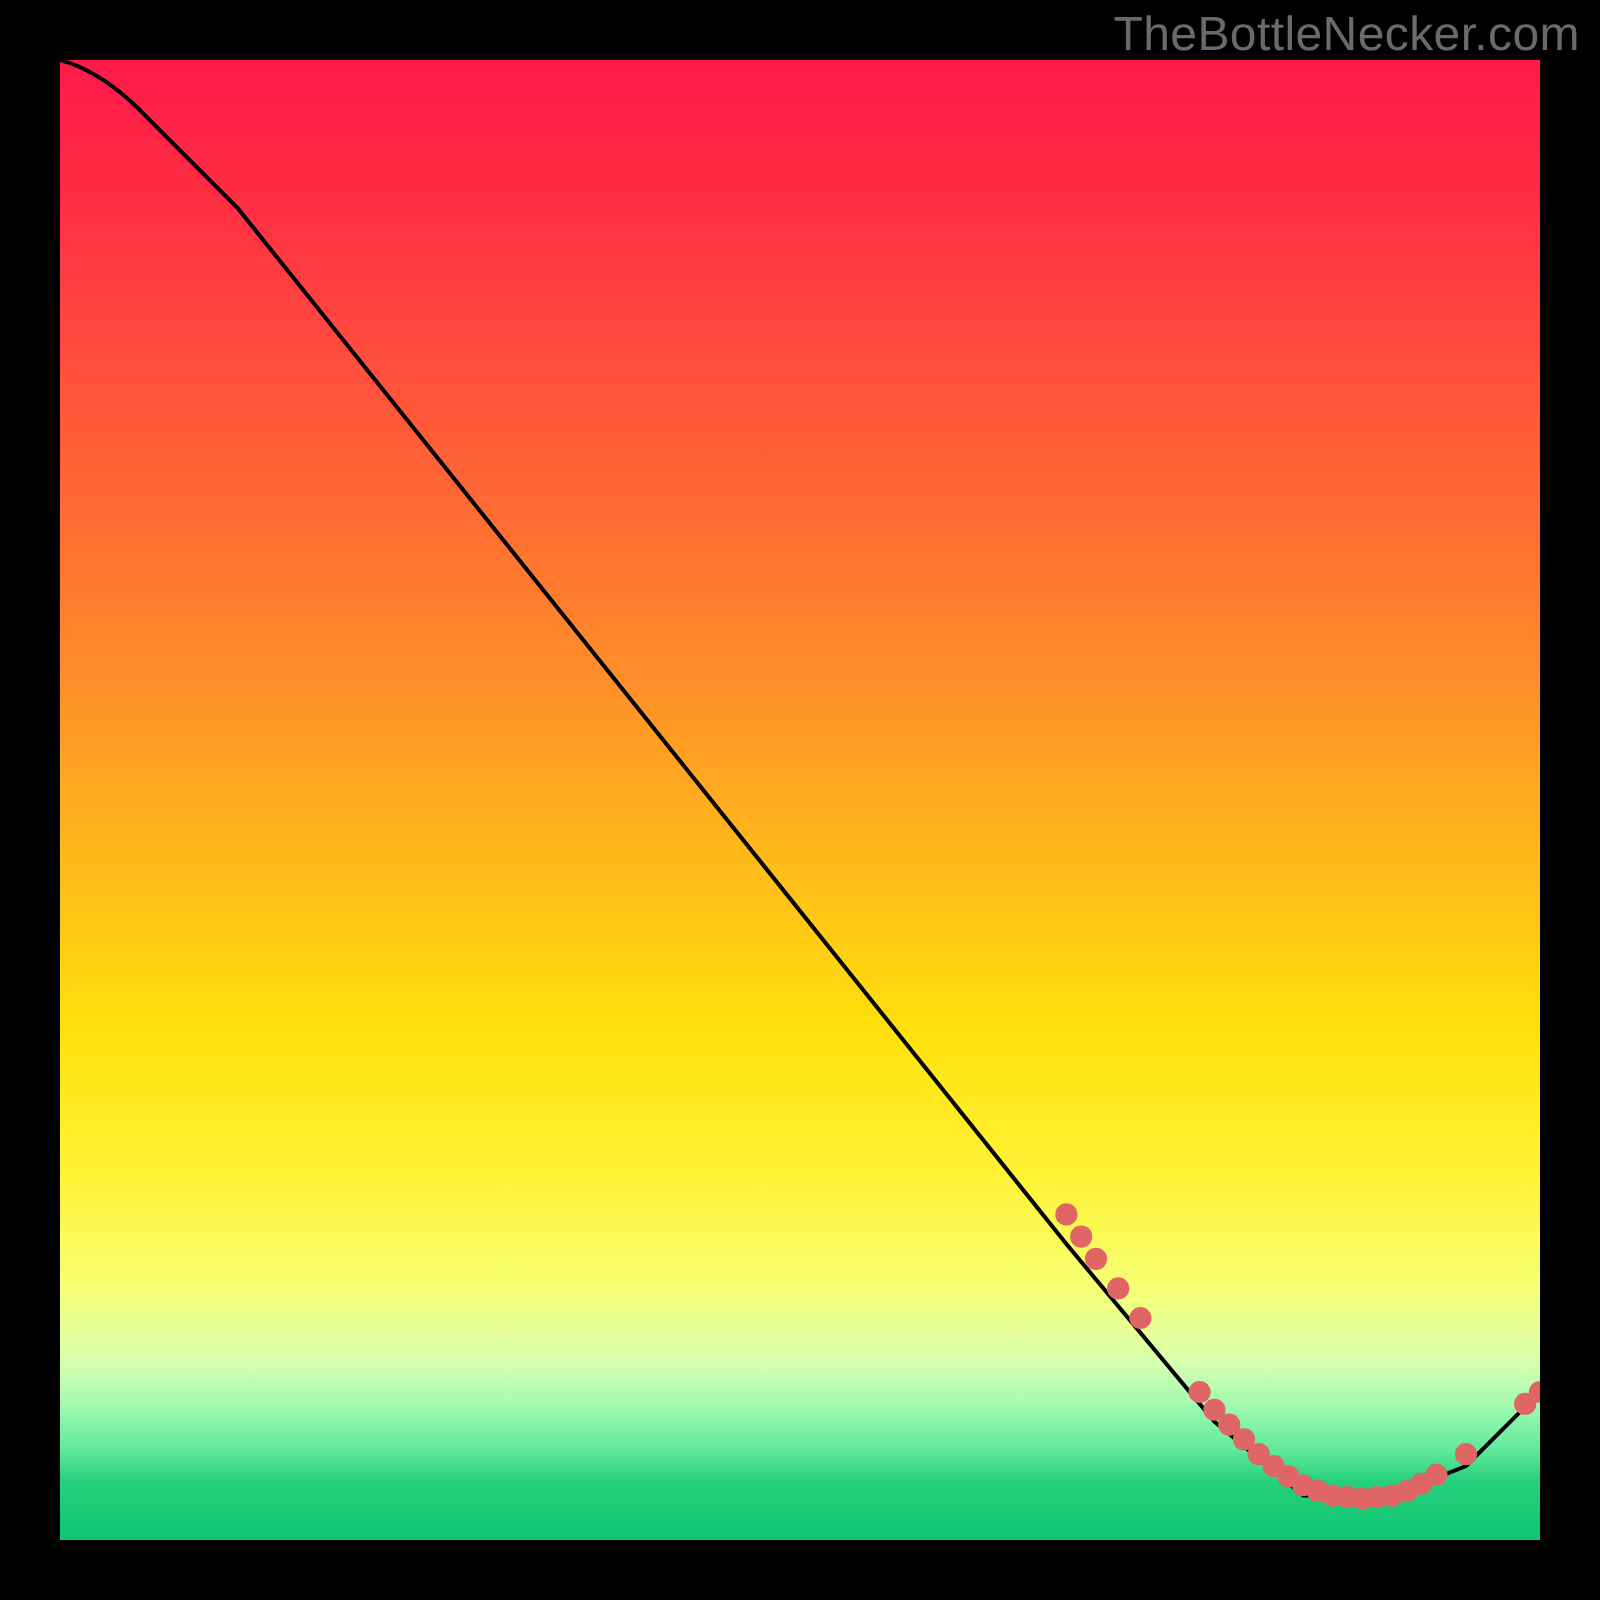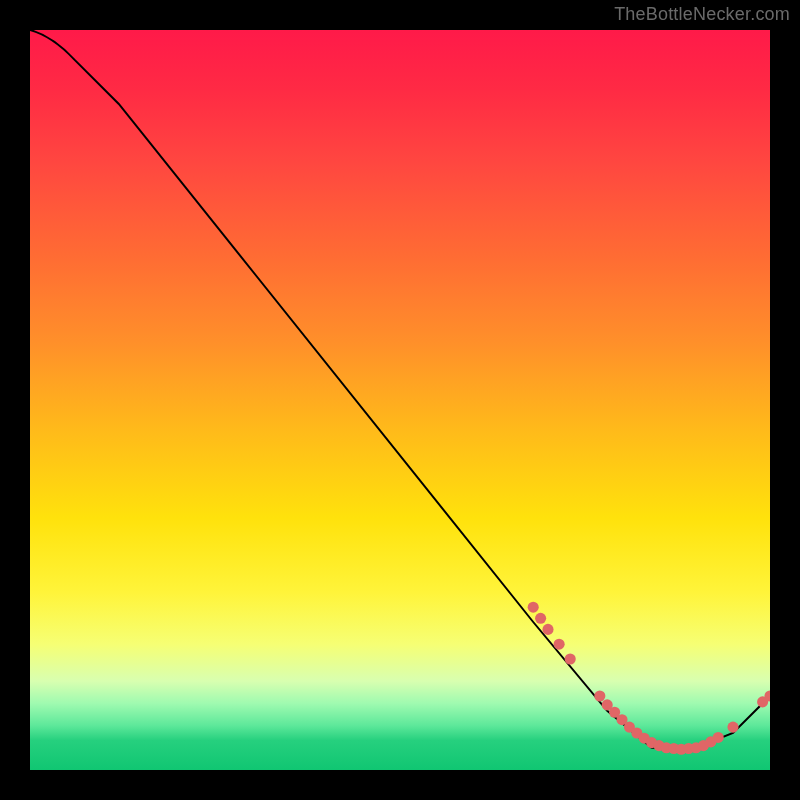--- a/index.html
+++ b/index.html
@@ -15,21 +15,21 @@
     width: 800px;
     height: 800px;
     position: relative;
     background: #000;
   }
   .watermark {
     position: absolute;
     top: 4px;
     right: 10px;
     color: #6a6a6a;
-    font-size: 18px;
+    font-size: 24px;
     letter-spacing: 0.2px;
     font-weight: 500;
   }
   .plot {
     position: absolute;
     left: 30px;
     top: 30px;
     width: 740px;
     height: 740px;
   }

